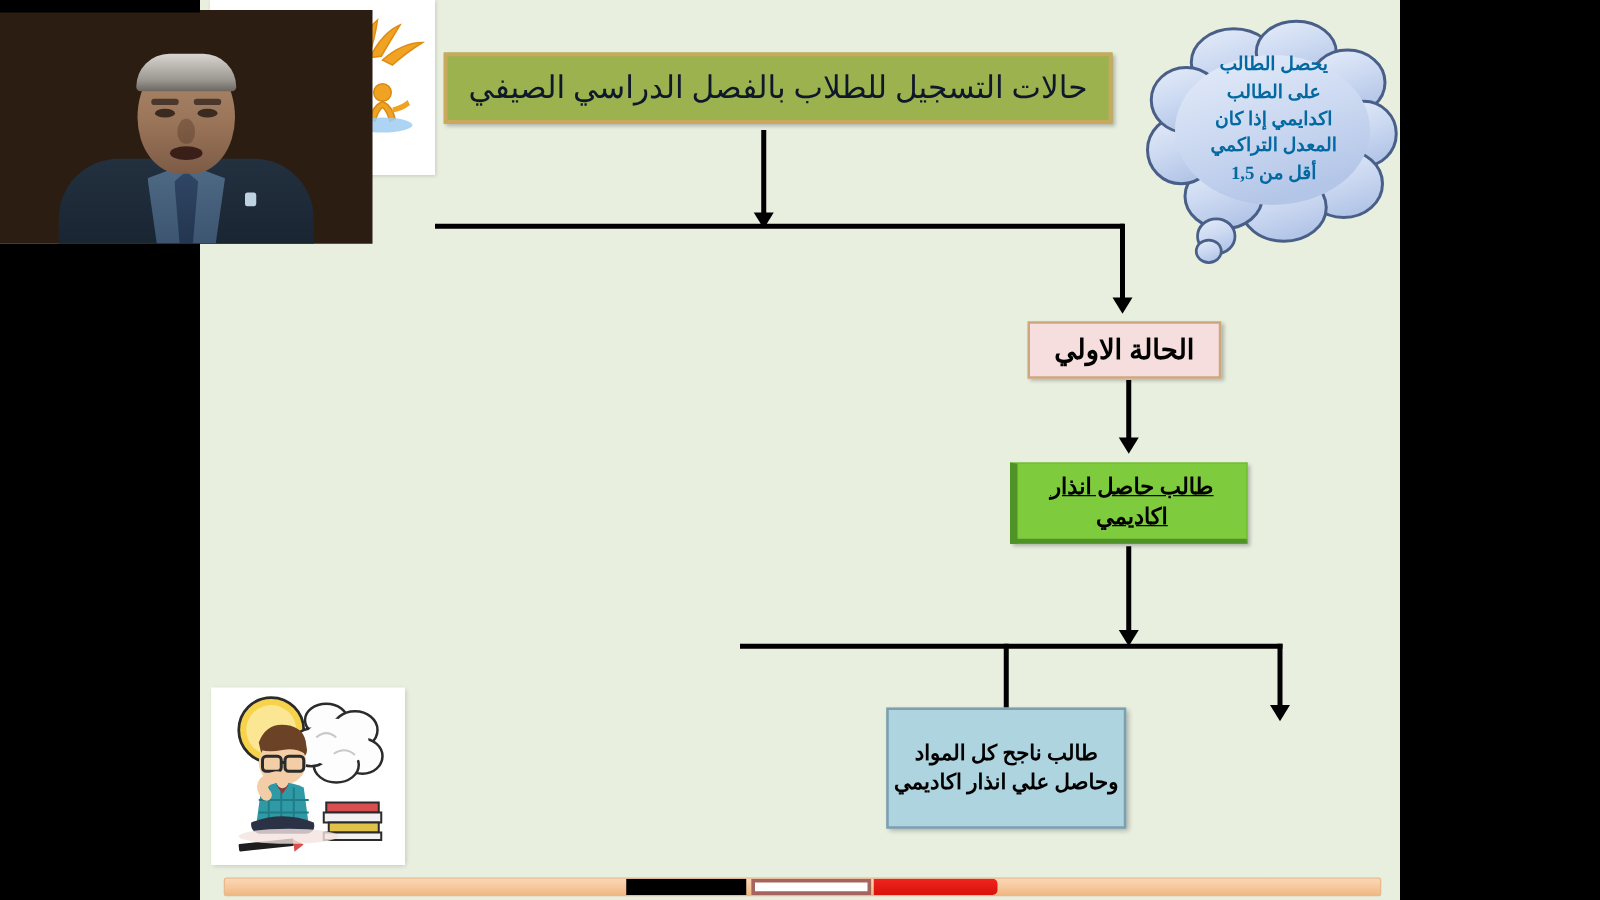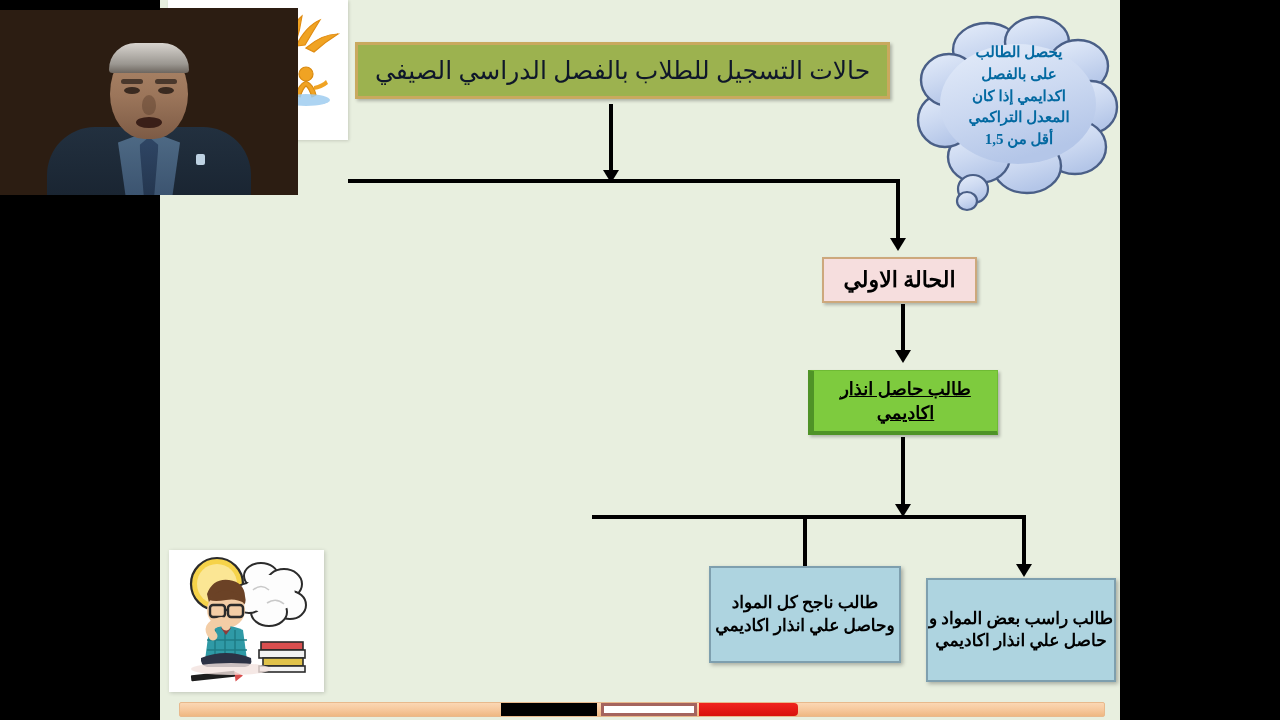--- a/index.html
+++ b/index.html
@@ -162,23 +162,20 @@
     <div class="ln vline" style="left:803px;top:515px;height:60px;"></div>
     <div class="arrowhead" style="left:797px;top:570px;"></div>
 
     <div class="ln vline" style="left:1022px;top:515px;height:55px;"></div>
     <div class="arrowhead" style="left:1016px;top:564px;"></div>
 
     <div class="node node-blue left">
       <span>طالب ناجح كل المواد وحاصل علي انذار اكاديمي</span>
     </div>
 
-    <div class="node node-blue right">
-      <span>طالب راسب بعض المواد و حاصل علي انذار اكاديمي</span>
-    </div>
 
     <div class="bubble-wrap">
       <svg viewBox="0 0 205 200" aria-hidden="true">
         <defs>
           <linearGradient id="bg" x1="0" y1="0" x2="0.4" y2="1">
             <stop offset="0%" stop-color="#e5edfa"></stop>
             <stop offset="55%" stop-color="#ccd9f1"></stop>
             <stop offset="100%" stop-color="#b4c6e8"></stop>
           </linearGradient>
         </defs>
@@ -194,21 +191,21 @@
           <ellipse cx="34" cy="68" rx="28" ry="26"></ellipse>
         </g>
         <ellipse cx="103" cy="92" rx="78" ry="60" fill="url(#bg)"></ellipse>
         <g fill="url(#bg)" stroke="#4a5f87" stroke-width="2.2">
           <ellipse cx="58" cy="177" rx="15" ry="14"></ellipse>
           <ellipse cx="52" cy="189" rx="10" ry="9"></ellipse>
         </g>
       </svg>
       <div class="bubble-text">
         <div>يحصل الطالب</div>
-        <div>على بالفصل</div>
+        <div>على الطالب</div>
         <div>اكدايمي إذا كان</div>
         <div>المعدل التراكمي</div>
         <div>أقل من 1,5</div>
       </div>
     </div>
 
     <div id="boy-card">
       <svg viewBox="0 0 155 142" aria-hidden="true">
         <rect x="0" y="0" width="155" height="142" fill="#ffffff"></rect>
 

